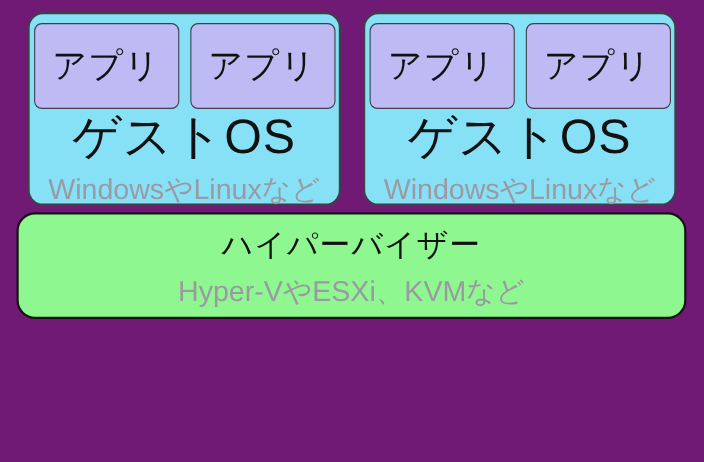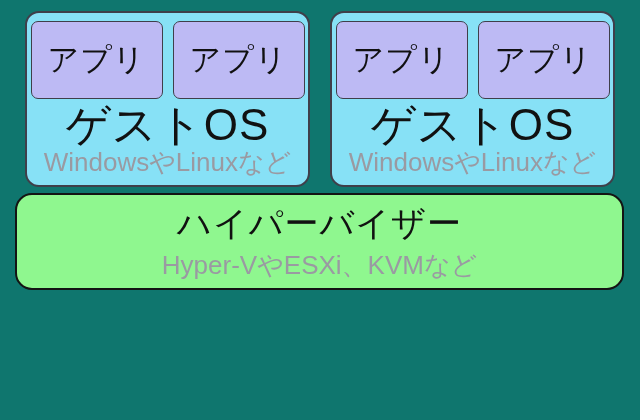--- a/index.html
+++ b/index.html
@@ -4,21 +4,21 @@
 <style>
   html, body {
     margin: 0;
     padding: 0;
     background: #ffffff;
   }
   .canvas {
     position: relative;
     width: 640px;
     height: 420px;
-    background: #0f766e;
+    background: #701a75;
     font-family: "Liberation Sans", "DejaVu Sans", sans-serif;
     overflow: hidden;
   }
   
   .guest-box {
     position: absolute;
     top: 11px;
     width: 285px;
     height: 176px;
     box-sizing: border-box;
@@ -51,21 +51,21 @@
     letter-spacing: 1px;
   }
   .guest-title {
     margin-top: 7px;
     font-size: 44px;
     line-height: 38px;
     color: var(--title-text, #111111);
     letter-spacing: 1px;
   }
   .guest-subtitle {
-    margin-top: 3px;
+    margin-top: 13px;
     font-size: 26px;
     line-height: 30px;
     color: var(--subtitle-text, #9A9AA2);
   }
   
   .layer {
     position: absolute;
     left: 15px;
     width: 609px;
     box-sizing: border-box;
@@ -80,21 +80,21 @@
     top: 193px;
     height: 97px;
     background: var(--hypervisor-fill, #8FF78F);
   }
   .layer.hardware {
     top: 298px;
     height: 107px;
     background: var(--hardware-fill, #F9B4B8);
   }
   .layer-title {
-    font-size: 34px;
+    font-size: 28px;
     line-height: 40px;
     color: var(--title-text, #111111);
     letter-spacing: 1px;
   }
   .layer-subtitle {
     margin-top: 7px;
     font-size: 26px;
     line-height: 30px;
     color: var(--subtitle-text, #9A9AA2);
   }

